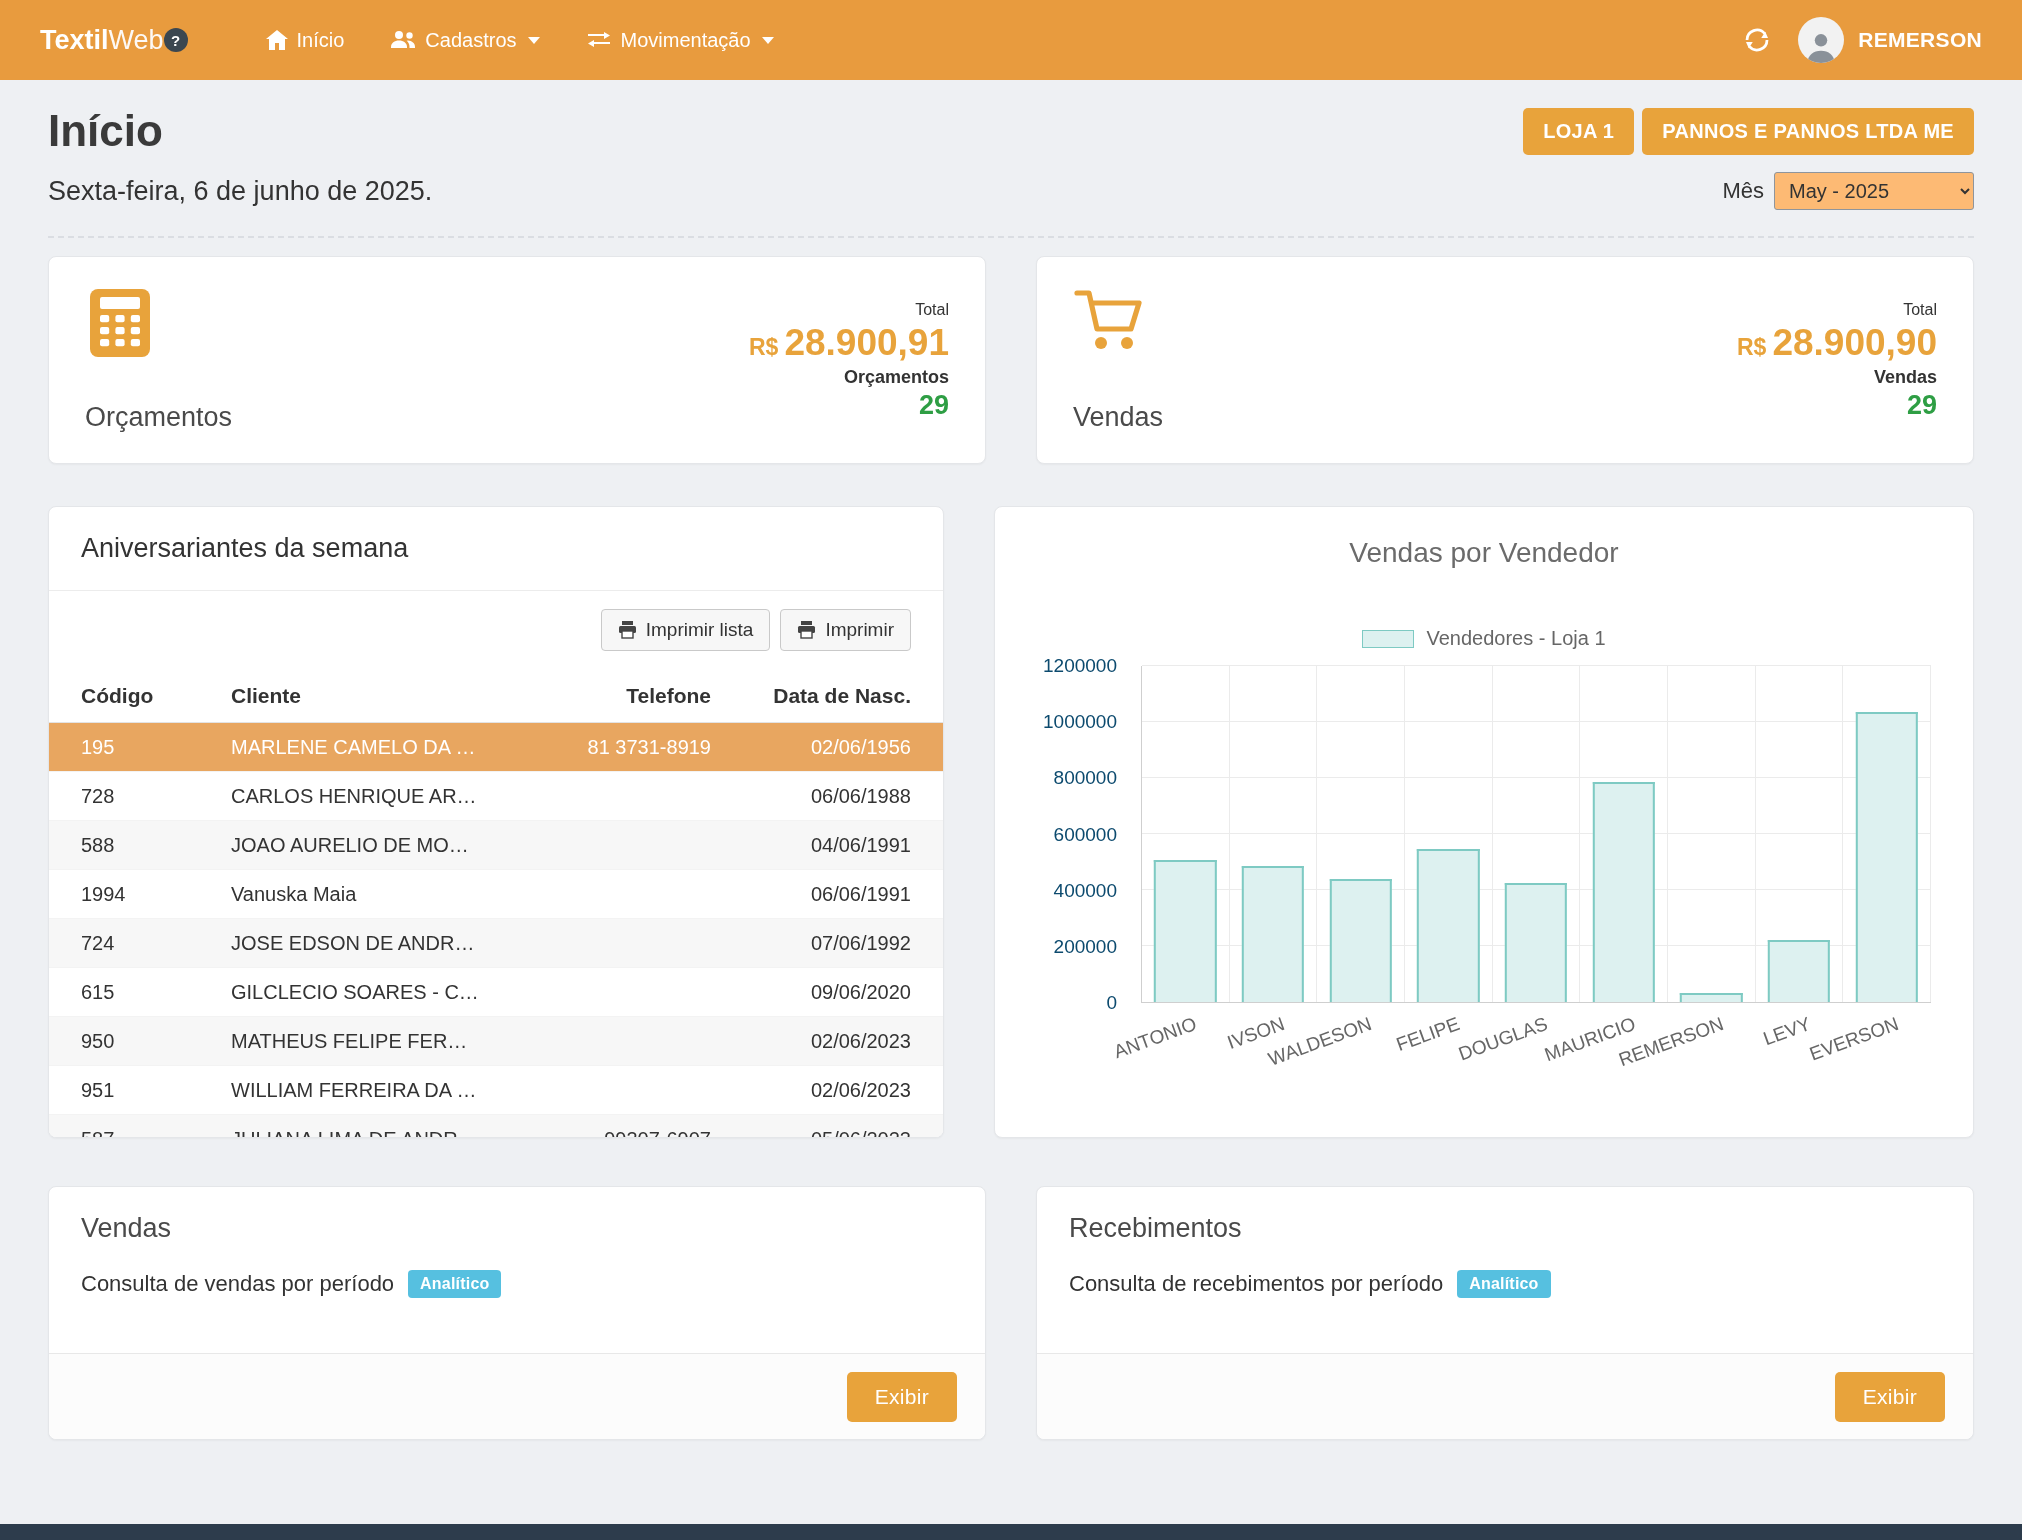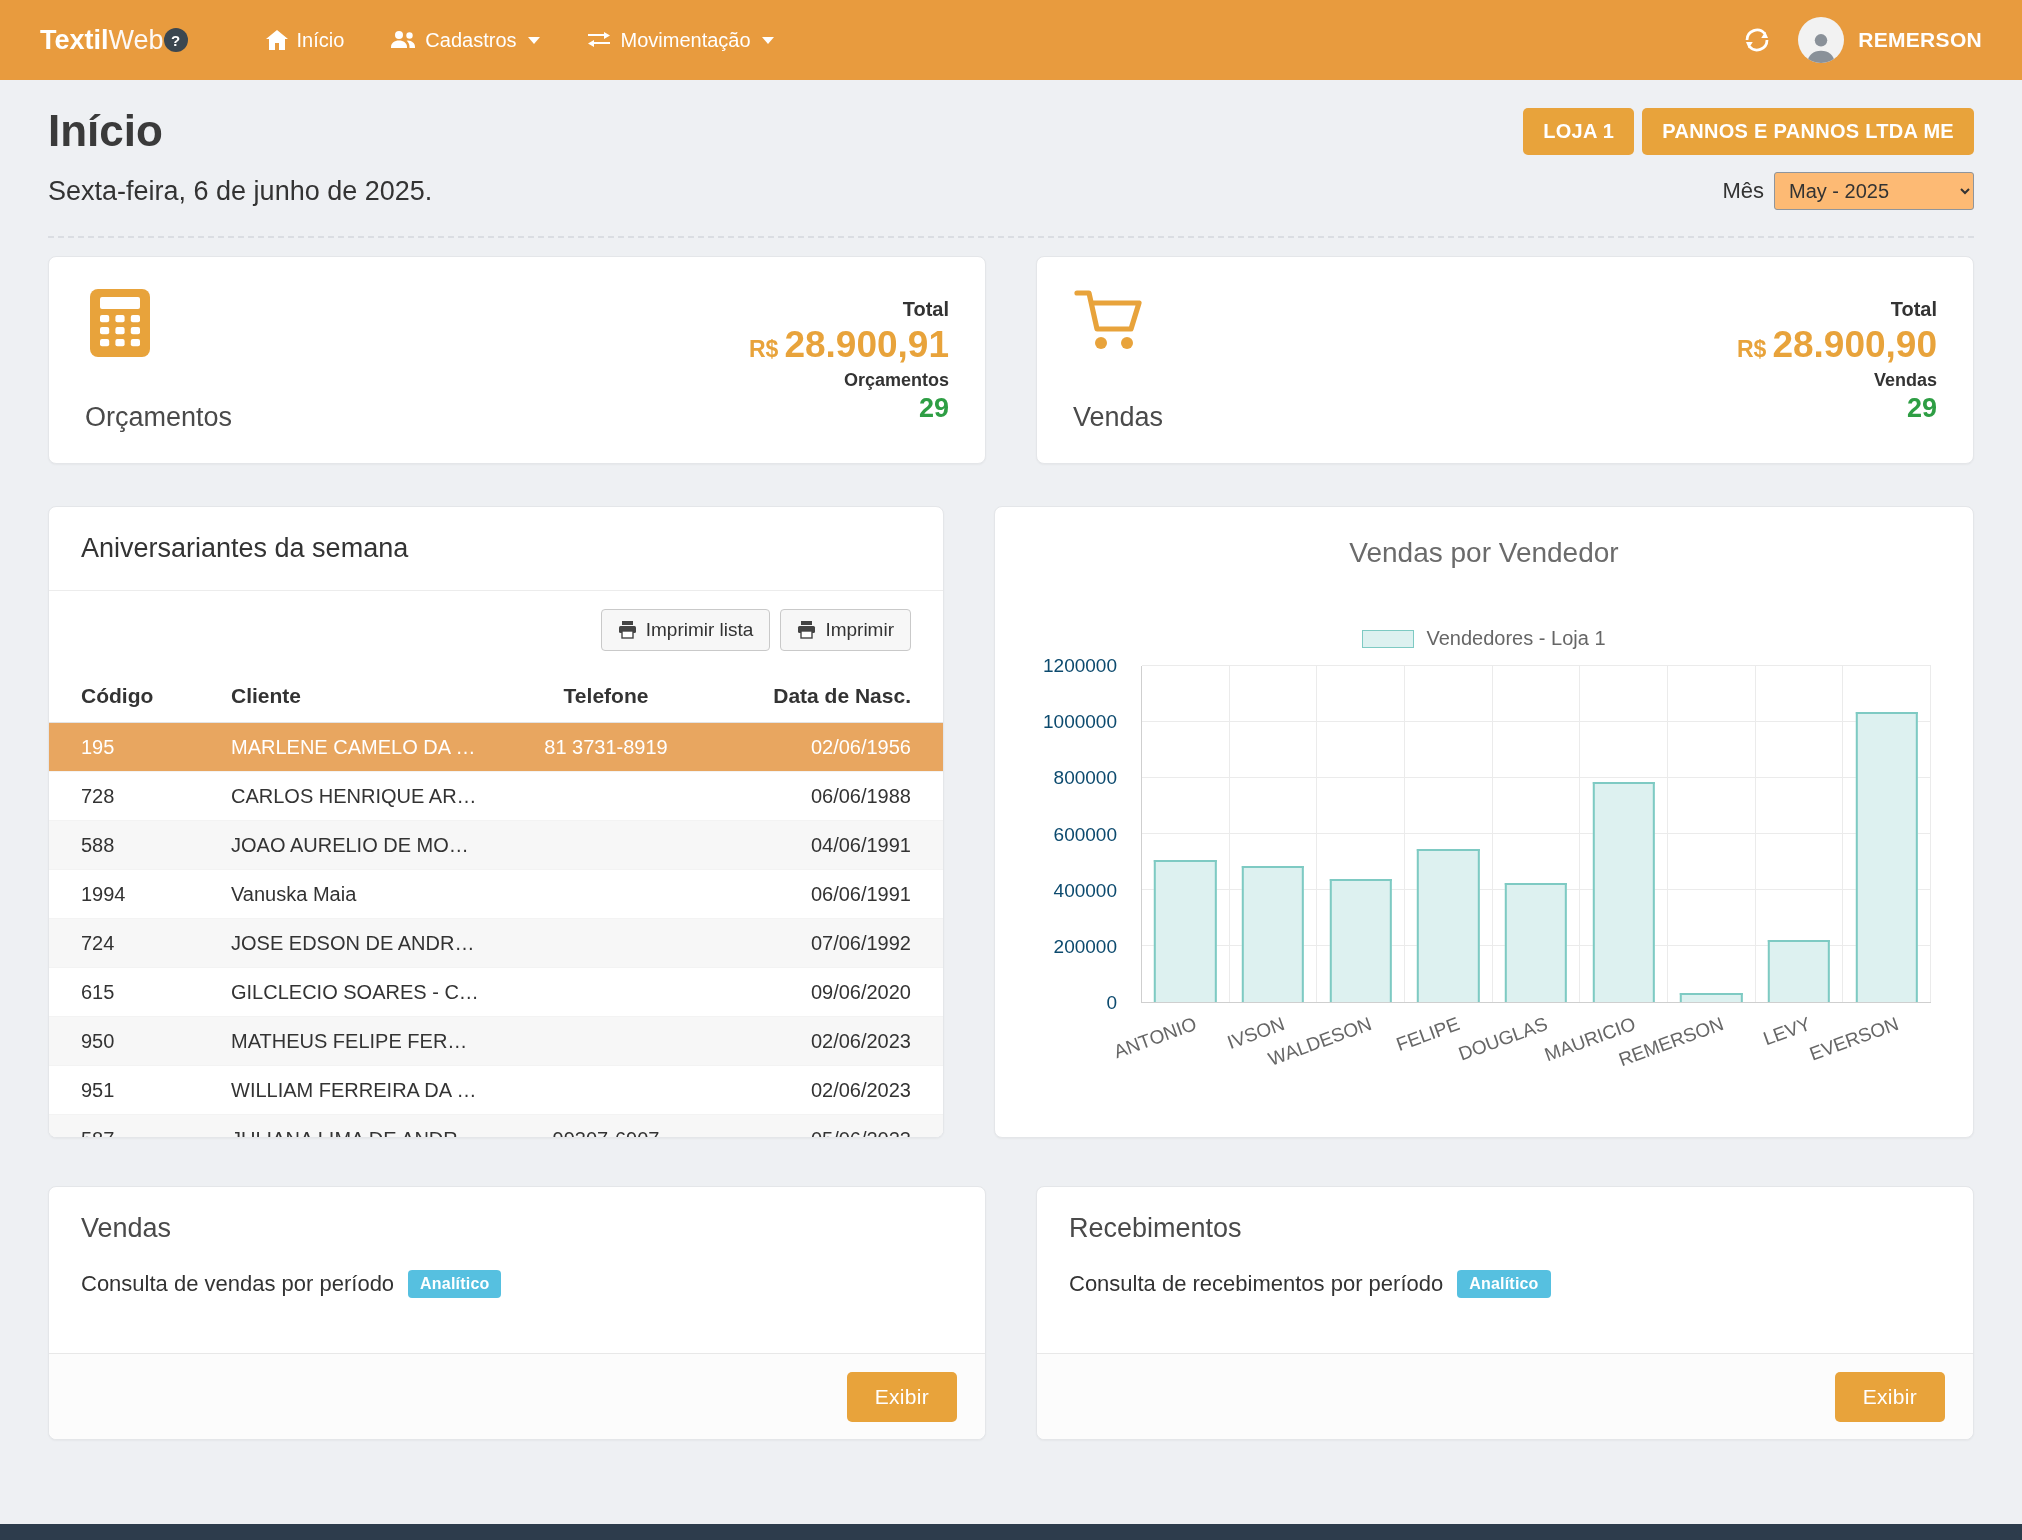--- a/index.html
+++ b/index.html
@@ -59,21 +59,21 @@
   .col { flex:1; min-width:0; }
   .card {
     background:#fff; border:1px solid #e4e6e9; border-radius:8px;
     box-shadow:0 1px 2px rgba(0,0,0,.04);
   }
   
   .summary-card { height:208px; display:flex; justify-content:space-between; padding:30px 36px; }
   .summary-left { display:flex; flex-direction:column; justify-content:space-between; }
   .summary-label { font-size:27px; color:#4a4a4a; }
   .summary-right { text-align:right; display:flex; flex-direction:column; justify-content:center; gap:4px; }
-  .total-label { font-size:20px; font-weight:700; color:#333; }
+  .total-label { font-size:16px; font-weight:400; color:#333; }
   .amount { color:#e8a33b; font-weight:700; font-size:37px; line-height:1.1; }
   .amount .cur { font-size:23px; margin-right:6px; }
   .count-label { font-size:18px; font-weight:700; color:#333; }
   .count-value { font-size:27px; font-weight:700; color:#2e9e44; line-height:1; }
   
   .birthdays { height:632px; overflow:hidden; display:flex; flex-direction:column; }
   .card-title-block { padding:26px 32px; border-bottom:1px solid #ececec; }
   .card-title { font-size:27px; color:#333; font-weight:400; }
   .print-row { display:flex; justify-content:flex-end; gap:10px; padding:18px 32px; }
   .btn-light {
@@ -81,21 +81,21 @@
     border-radius:4px; font-size:19px; color:#333; padding:9px 16px; cursor:pointer; font-family:inherit;
   }
   .btable { padding:0 0; }
   .thead, .trow { display:flex; align-items:center; padding:0 32px; }
   .thead { height:54px; font-weight:700; font-size:21px; border-bottom:1px solid #e3e3e3; }
   .trow { height:49px; font-size:20px; border-bottom:1px solid #f3f3f3; cursor:pointer; }
   .trow.striped { background:#f7f7f7; }
   .trow.highlight { background:#e8a660; color:#fff; }
   .c-codigo { width:150px; }
   .c-cliente { flex:1; min-width:0; white-space:nowrap; overflow:hidden; text-overflow:ellipsis; padding-right:20px; }
-  .c-telefone { width:210px; text-align:center; }
+  .c-telefone { width:210px; text-align:right; }
   .c-nasc { width:200px; text-align:right; }
   
   .chart-card { height:632px; padding:26px 42px; display:flex; flex-direction:column; }
   .chart-title { text-align:center; font-size:28px; color:#6b6b6b; margin-top:4px; }
   .chart-legend { display:flex; justify-content:center; align-items:center; gap:12px; margin-top:58px; cursor:pointer; }
   .legend-box { width:52px; height:18px; background:#ddf1f0; border:1.5px solid #7ecac3; }
   .legend-label { font-size:20px; color:#666; }
   .chart-area { display:flex; margin-top:16px; }
   .chart-y-labels { position:relative; width:104px; height:337px; }
   .ytick { position:absolute; right:24px; transform:translateY(50%); font-size:19px; color:#0c4a6e; }

